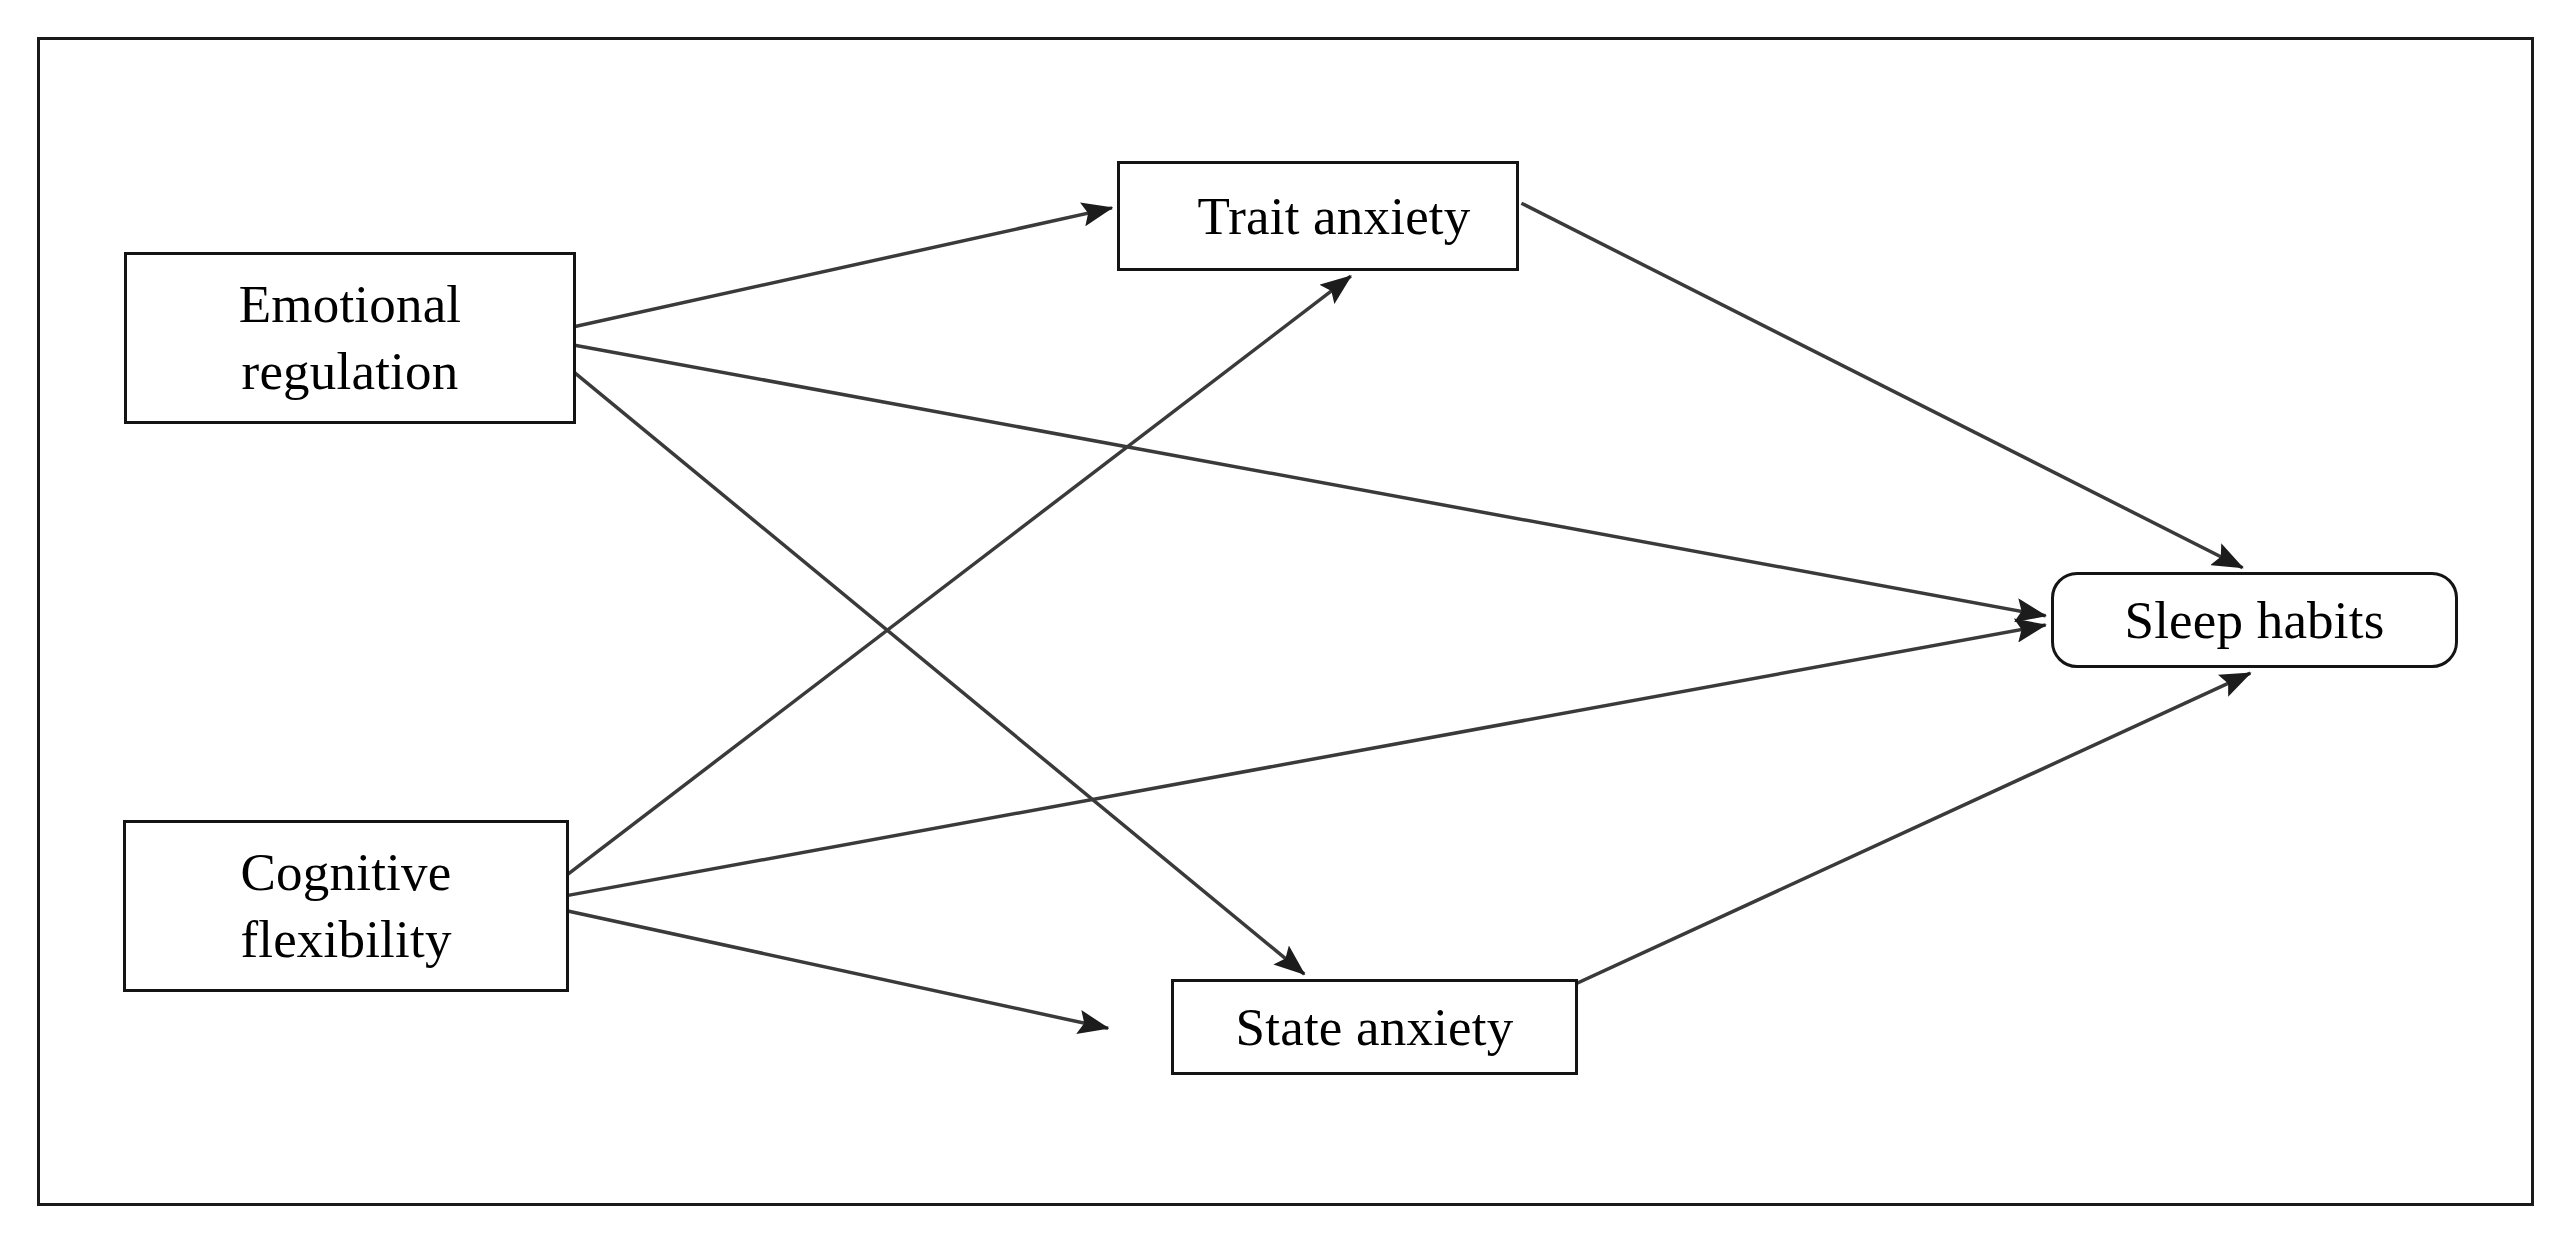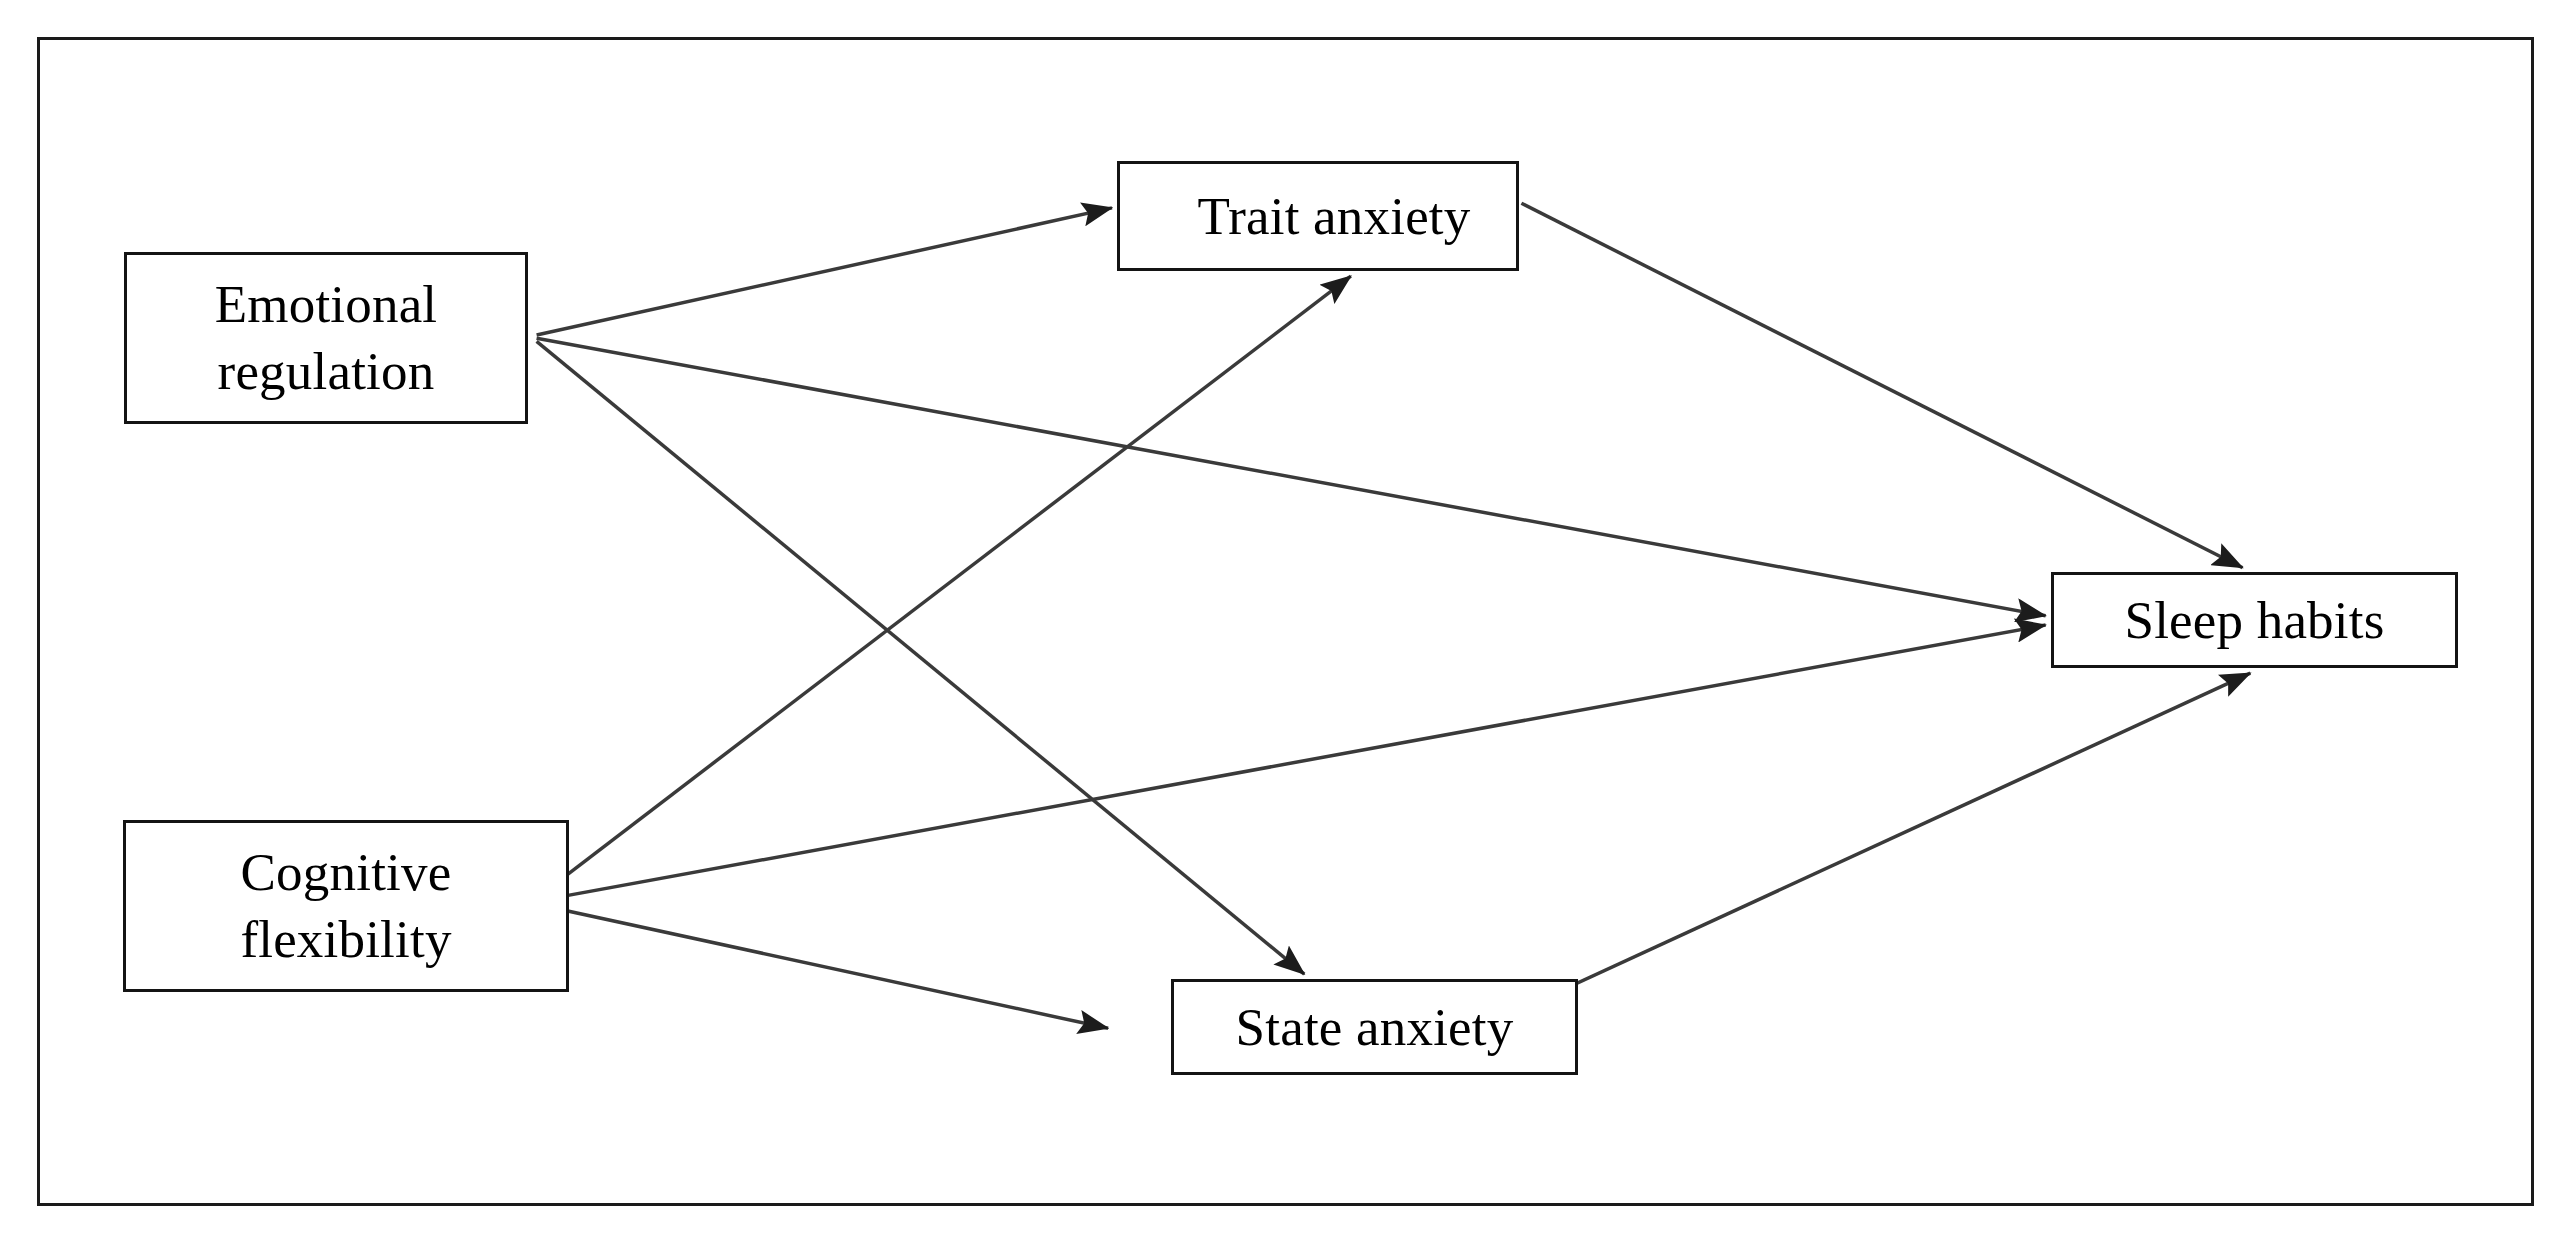--- a/index.html
+++ b/index.html
@@ -43,25 +43,25 @@
     text-align: center;
   }
   .node-label {
     font-size: 53px;
     line-height: 1.26;
     color: #000000;
     letter-spacing: 0.2px;
     white-space: pre-line;
     padding: 0 6.2px;
   }
-  #node-emotional-regulation { left: 124px; top: 252px; width: 404px; height: 172px; }
+  #node-emotional-regulation { left: 124px; top: 252px; width: 452px; height: 172px; }
   #node-cognitive-flexibility { left: 123px; top: 820px; width: 446px; height: 172px; }
   #node-trait-anxiety { left: 1117px; top: 161px; width: 402px; height: 110px; padding-left: 32px; }
   #node-state-anxiety { left: 1171px; top: 979px; width: 407px; height: 96px; }
-  #node-sleep-habits { left: 2051px; top: 572px; width: 407px; height: 96px; }
+  #node-sleep-habits { left: 2051px; top: 572px; width: 407px; height: 96px; border-radius: 26px; }
 </style>
 </head>
 <body>
 
 <div id="page">
 
   <div id="outer-frame"></div>
 
   <svg id="diagram-svg" viewBox="0 0 3322 1595" xmlns="http://www.w3.org/2000/svg">
     <defs>

